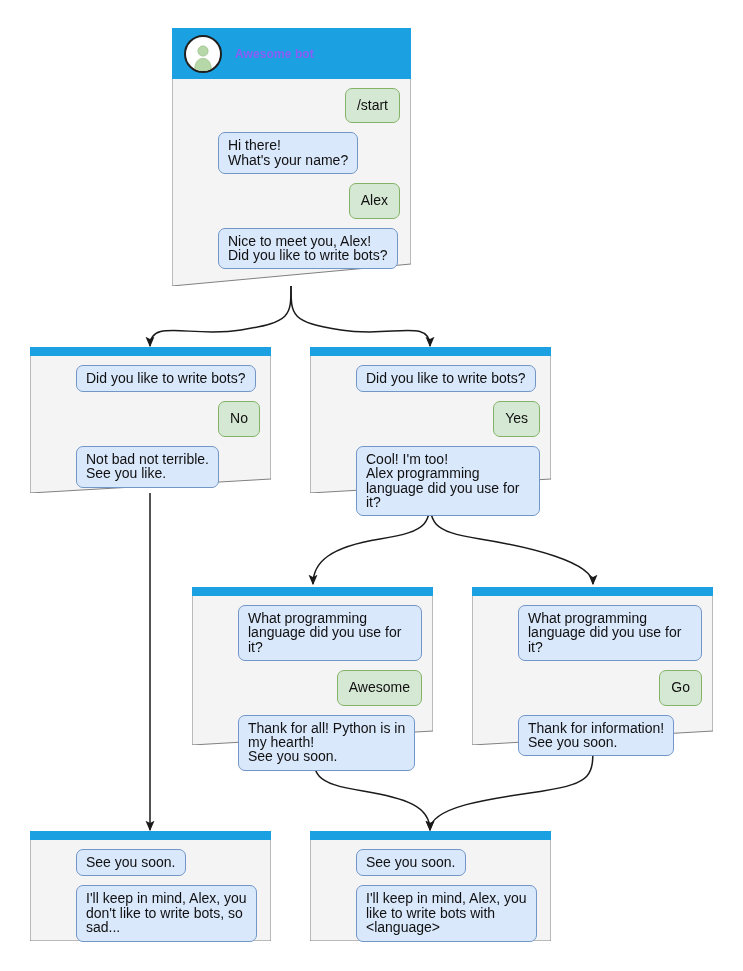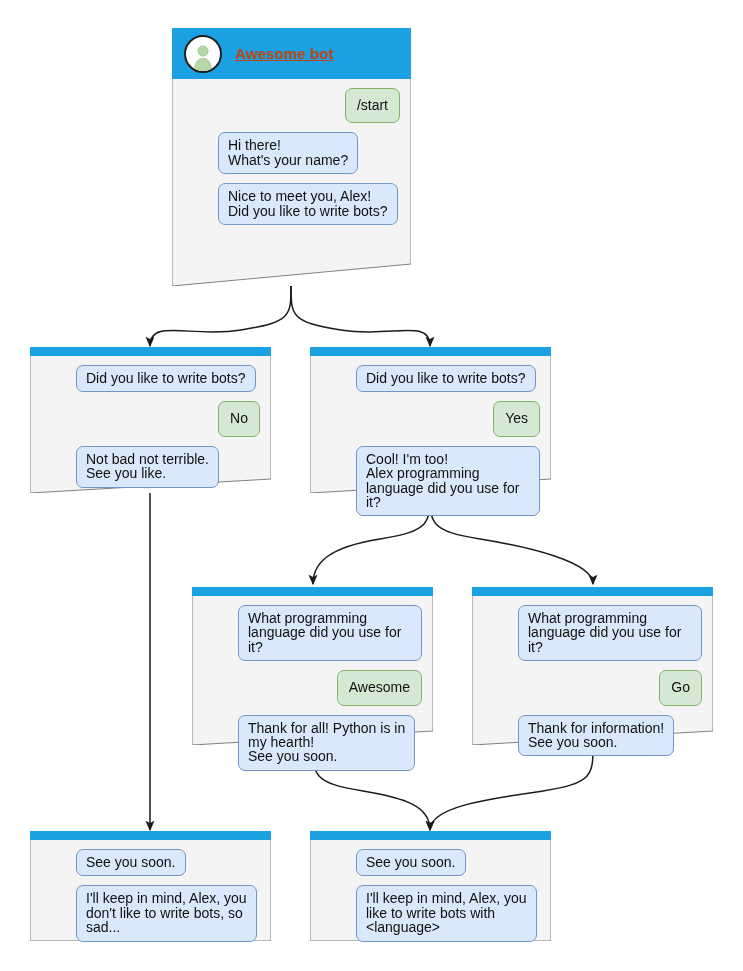--- a/index.html
+++ b/index.html
@@ -53,25 +53,24 @@
     border-radius: 50%;
     background: #ffffff;
     border: 2px solid #1f1f1f;
     display: flex;
     align-items: flex-end;
     justify-content: center;
     overflow: hidden;
     flex: none;
   }
   .bot-title {
-    color: #c2410c;
-    font-size: 15px;
+    color: #8b5cf6;
+    font-size: 12px;
     font-weight: bold;
     letter-spacing: .1px;
-    text-decoration: underline;
   }
 
   
   .hdr-thin { height: 9px; }
 
   .body {
     position: relative;
     padding: 9px 11px 10px 11px;
   }
   .row { display: flex; margin-bottom: 9px; }
@@ -140,20 +139,23 @@
         <div class="bot-title">Awesome bot</div>
       </div>
       <div class="body">
         <div class="row right">
           <div class="bubble user">/start</div>
         </div>
         <div class="row left">
           <div class="bubble bot">Hi there!
 What's your name?</div>
         </div>
+        <div class="row right">
+          <div class="bubble user">Alex</div>
+        </div>
         <div class="row left">
           <div class="bubble bot">Nice to meet you, Alex!
 Did you like to write bots?</div>
         </div>
       </div>
     </div>
   </div>
 
   <div class="card" style="left:30px; top:347px; width:241px; height:146px;">
     <svg class="card-shape" viewBox="0 0 241 146" preserveAspectRatio="none">

